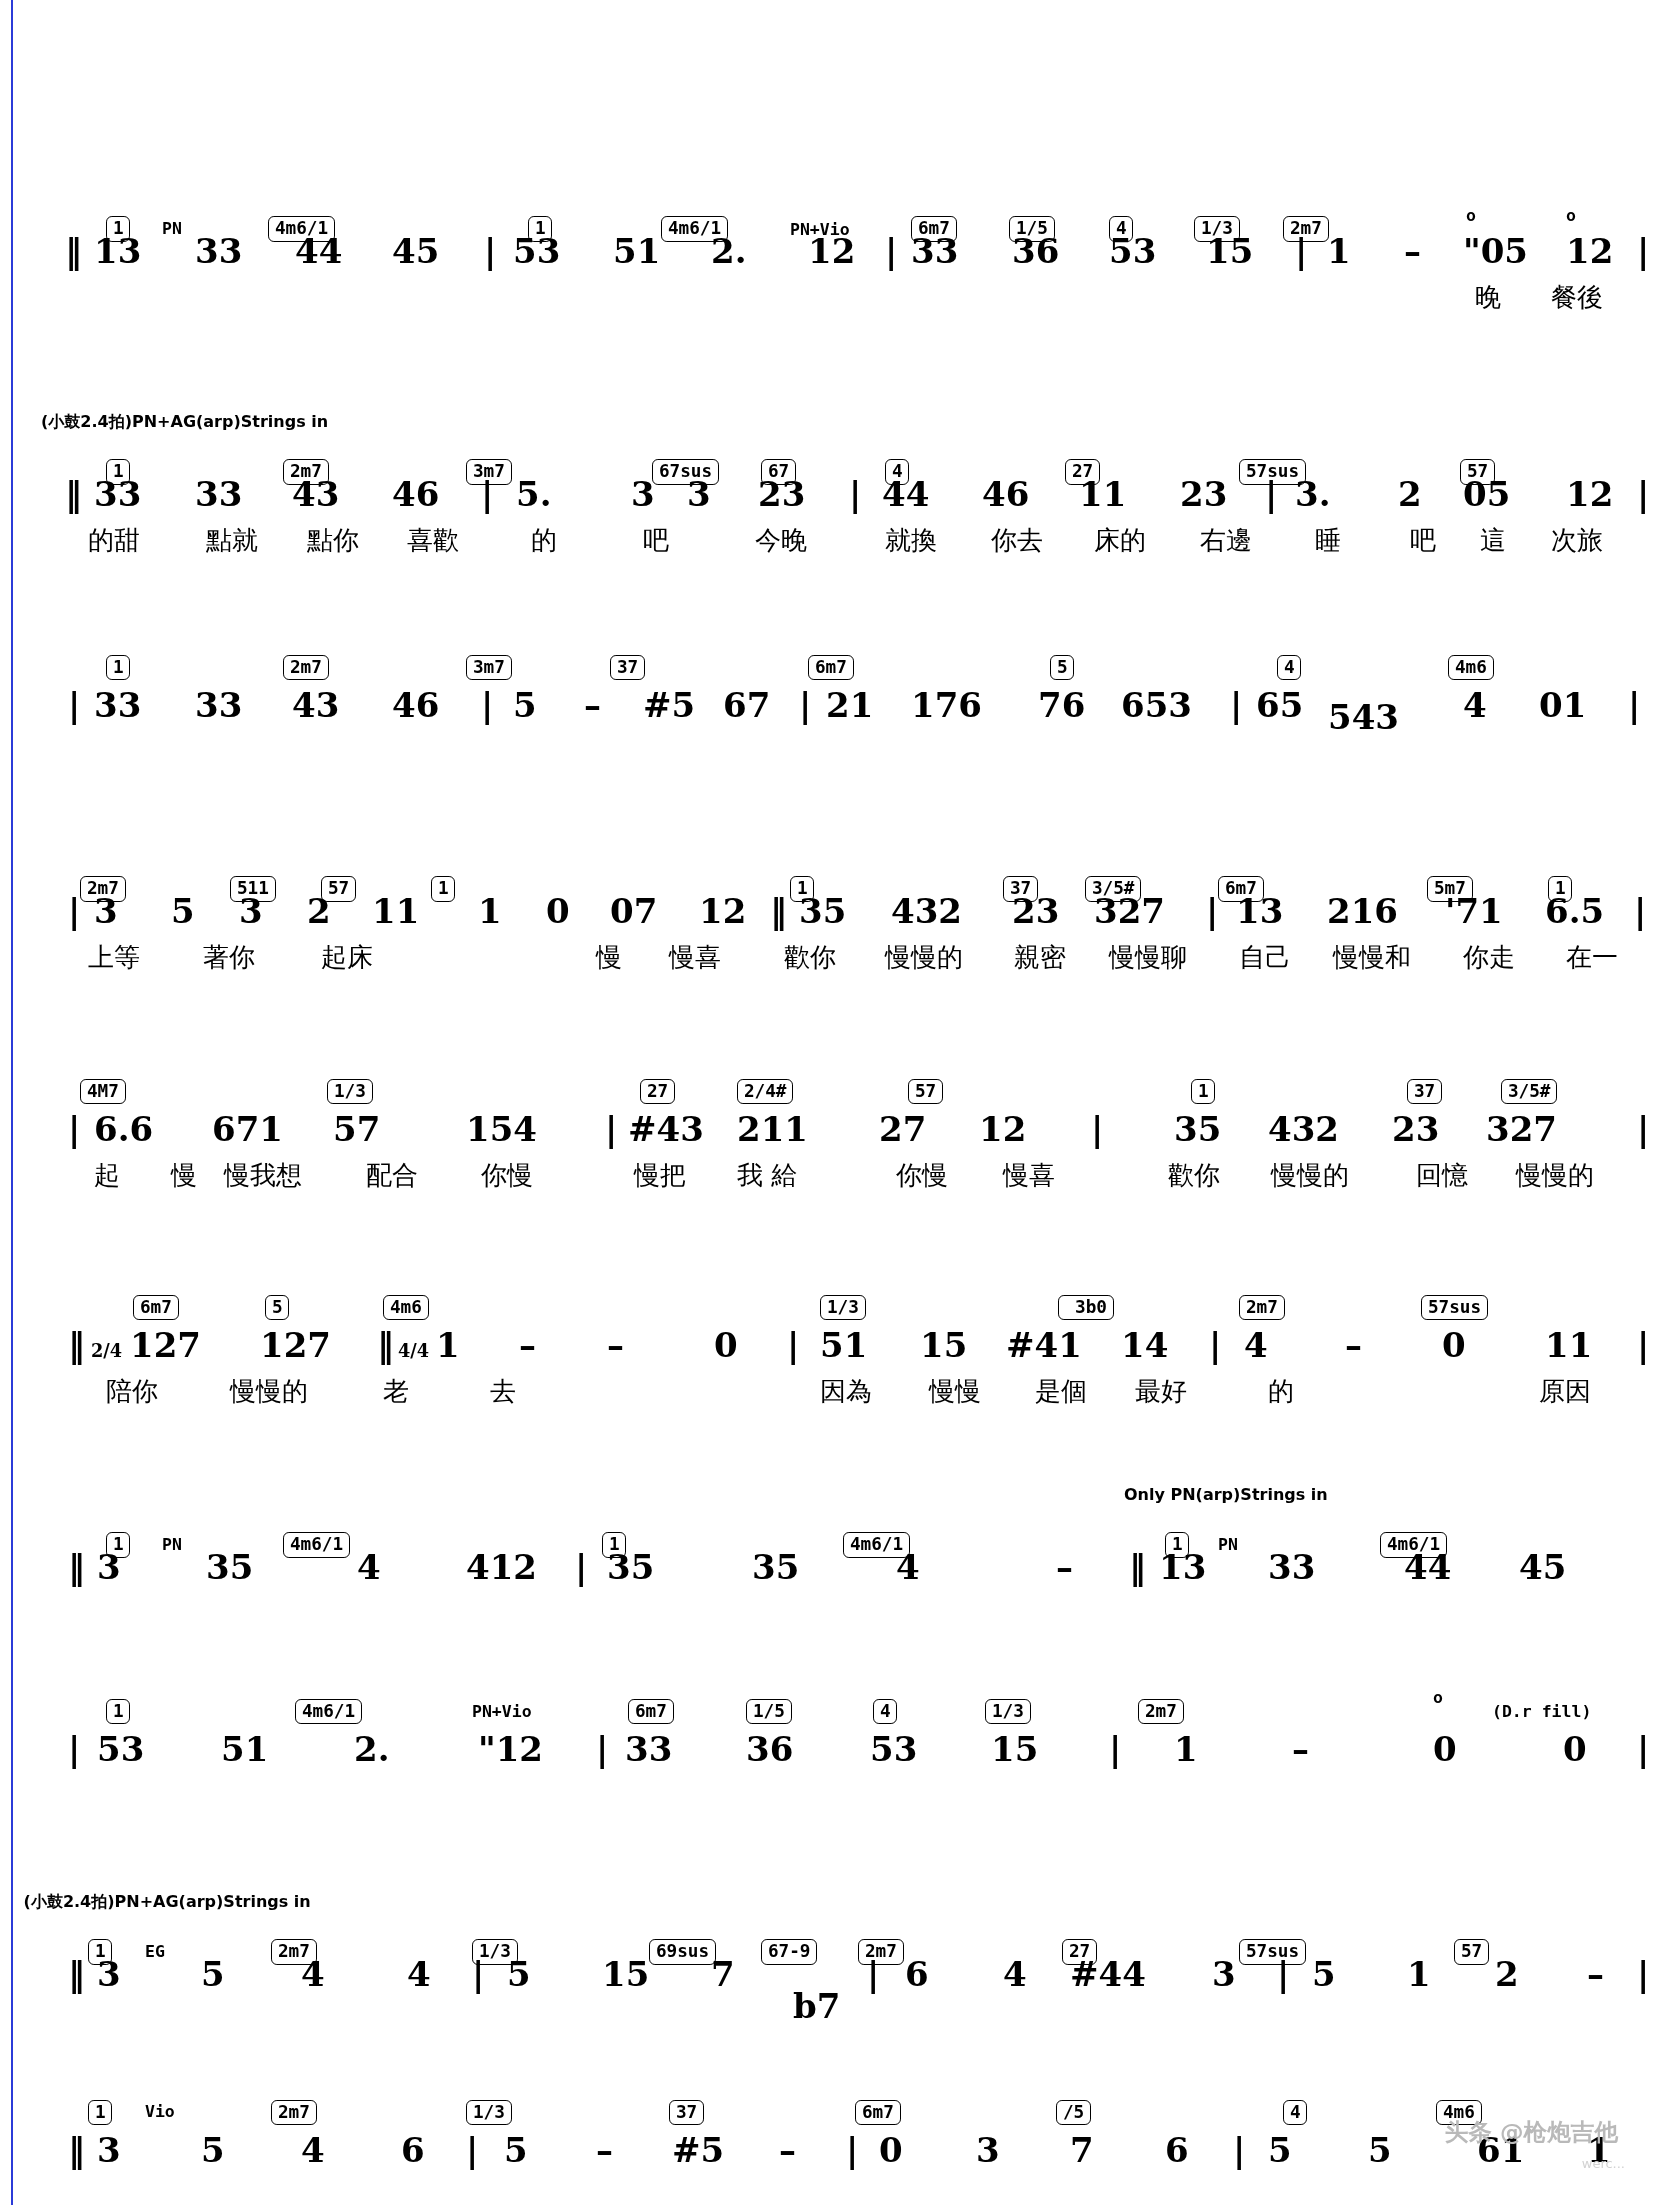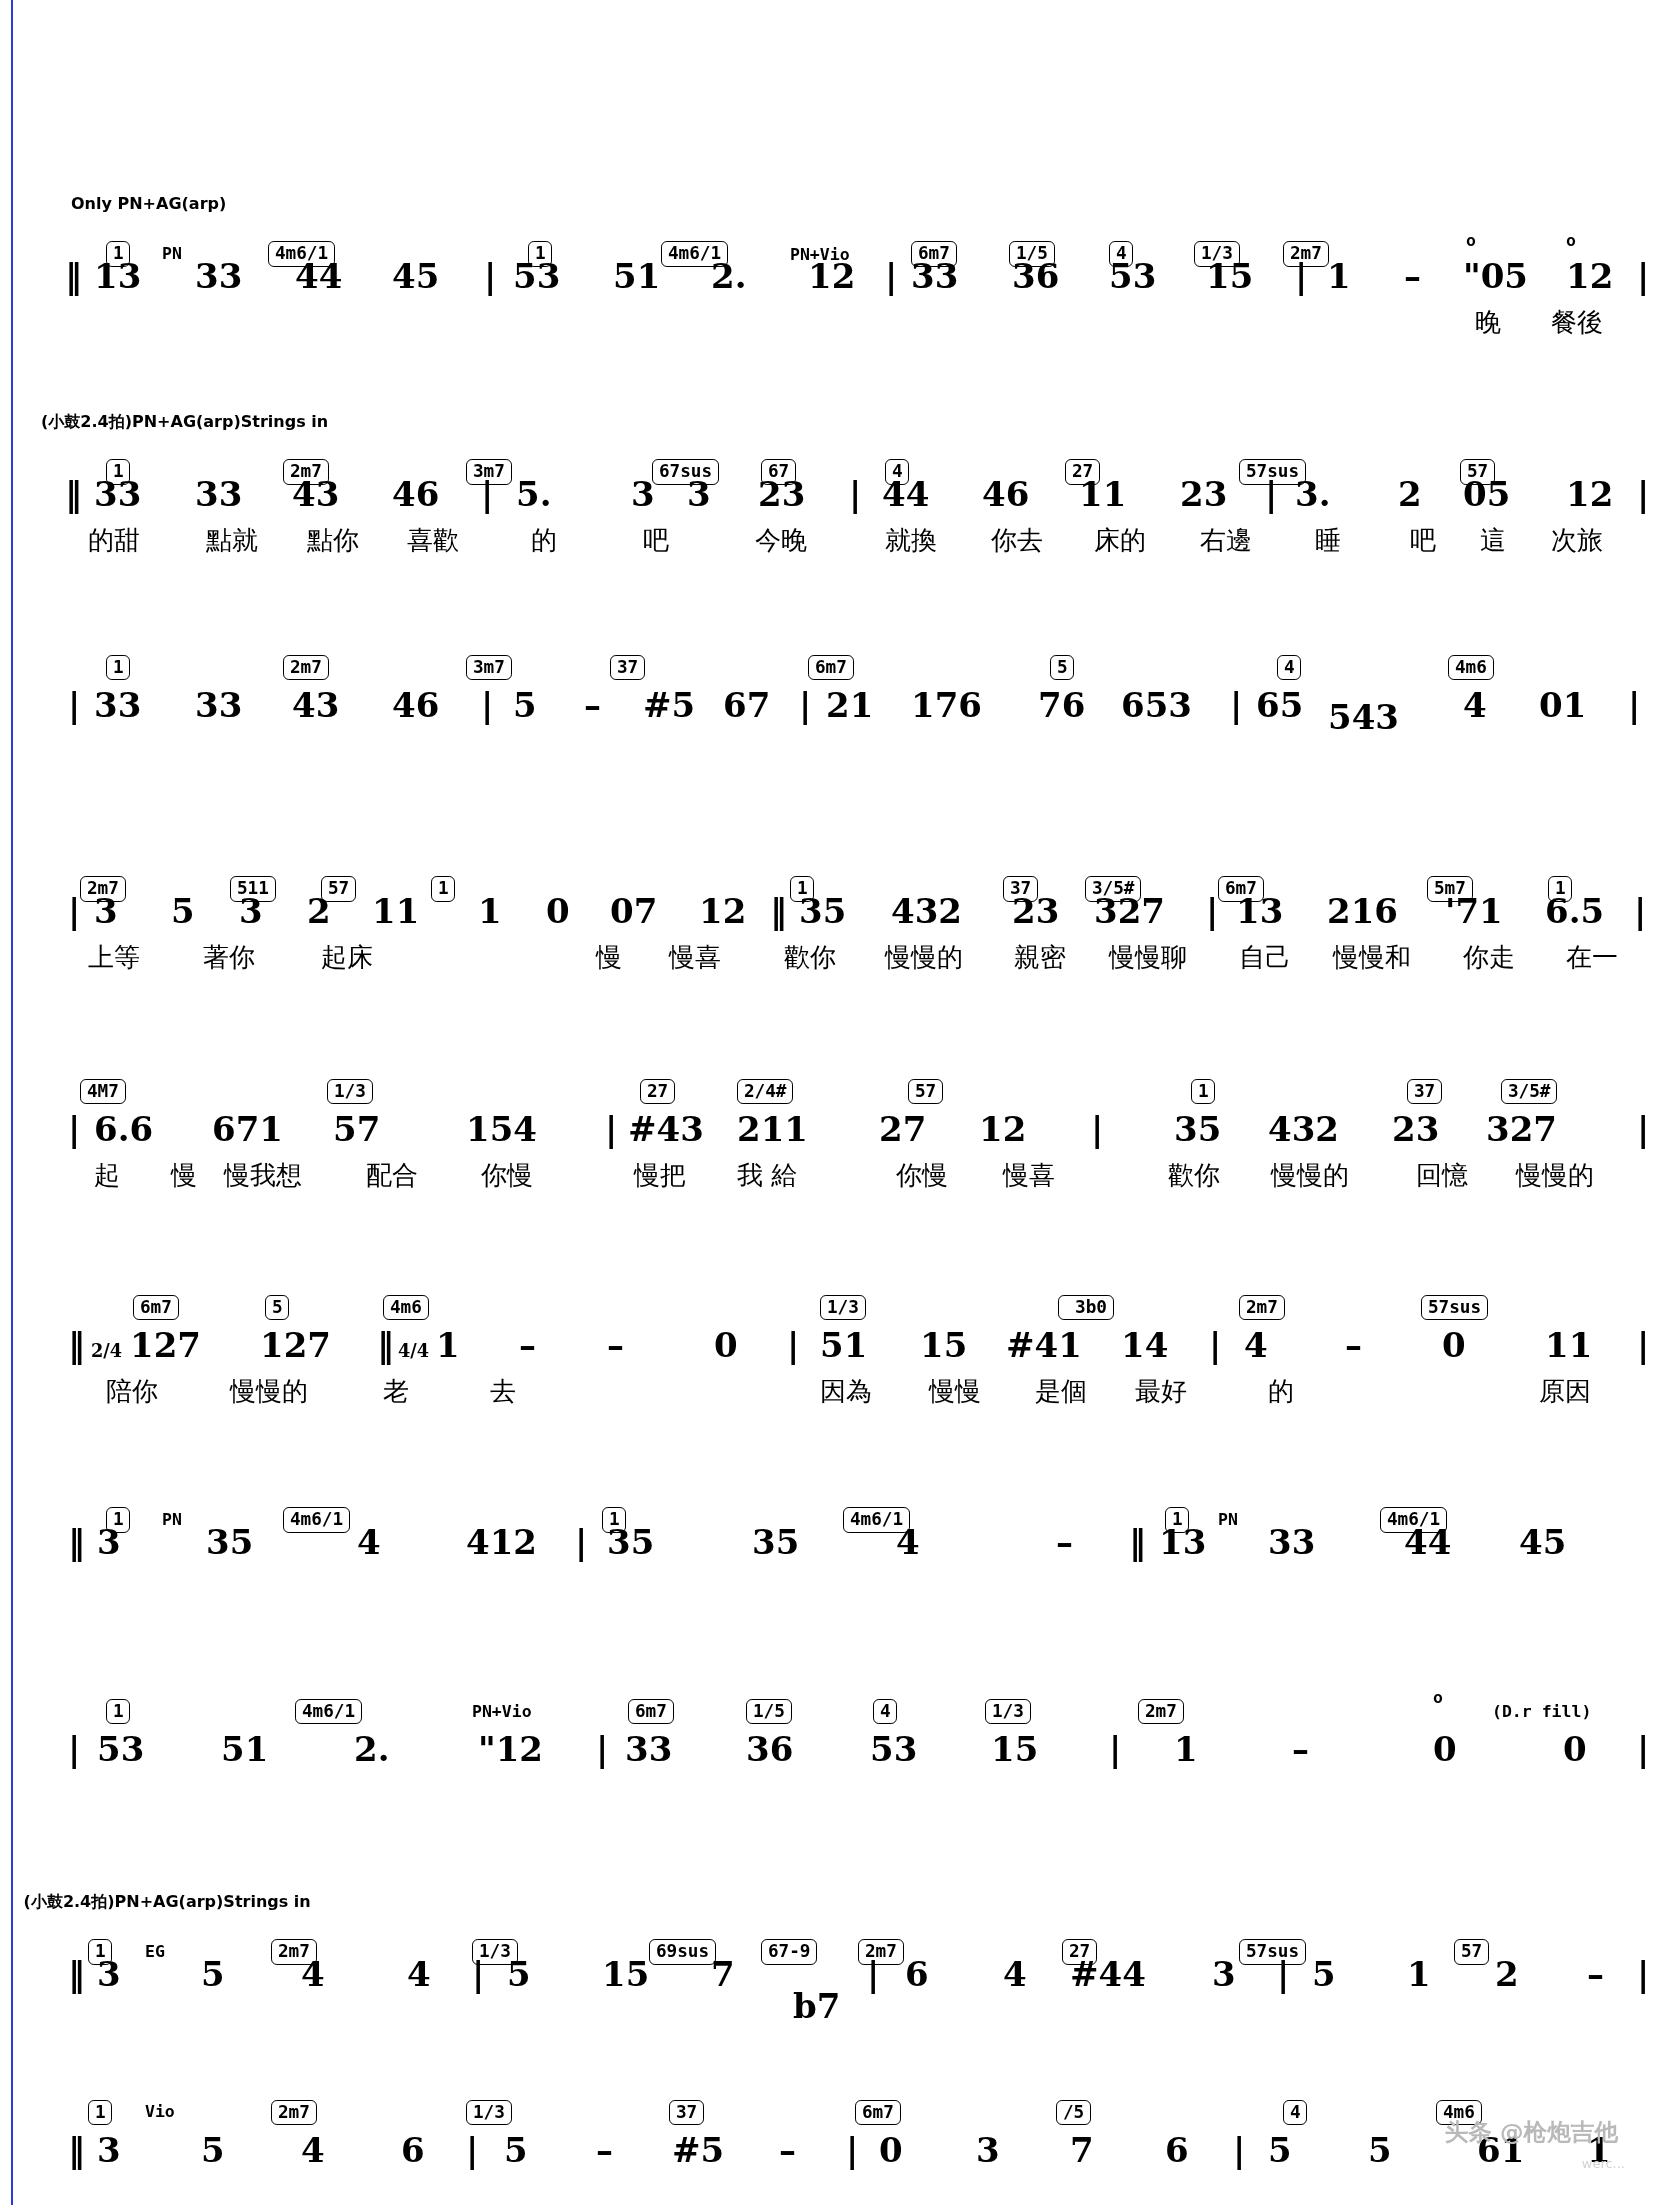--- a/index.html
+++ b/index.html
@@ -91,23 +91,20 @@
     white-space:nowrap;
   }
 </style>
 </head>
 <body>
 
 <div class="sheet">
   <div class="margin-rule"></div>
   <div id="systems-root">
       <div class="sysblock" style="top: 195px;">
-        <div style="position: relative; height: 25px;">
-          <div class="smalltext" style="left: 71px; top: 0px;">Only PN+AG(arp)</div>
-        </div>
         <div class="chords">
           <div class="chordbox" style="left: 106px; top: 21px;">1</div>
           <div class="plain" style="left: 162px; top: 23.6px;">PN</div>
           <div class="chordbox" style="left: 268px; top: 21px;">4m6/1</div>
           <div class="chordbox" style="left: 528px; top: 21px;">1</div>
           <div class="chordbox" style="left: 661px; top: 21px;">4m6/1</div>
           <div class="plain" style="left: 790px; top: 25px;">PN+Vio</div>
           <div class="chordbox" style="left: 911px; top: 21px;">6m7</div>
           <div class="chordbox" style="left: 1009px; top: 21px;">1/5</div>
           <div class="chordbox" style="left: 1109px; top: 21px;">4</div>
@@ -375,20 +372,23 @@
           <div class="ly" style="left: 490px; top: 0px;">去</div>
           <div class="ly" style="left: 820px; top: 0px;">因為</div>
           <div class="ly" style="left: 929px; top: 0px;">慢慢</div>
           <div class="ly" style="left: 1035px; top: 0px;">是個</div>
           <div class="ly" style="left: 1135px; top: 0px;">最好</div>
           <div class="ly" style="left: 1268px; top: 0px;">的</div>
           <div class="ly" style="left: 1539px; top: 0px;">原因</div>
         </div>
       </div>
       <div class="sysblock" style="top: 1486px;">
+        <div style="position: relative; height: 25px;">
+          <div class="smalltext" style="left: 1124px; top: 0px;">Only PN(arp)Strings in</div>
+        </div>
         <div class="chords">
           <div class="chordbox" style="left: 106px; top: 21px;">1</div>
           <div class="plain" style="left: 162px; top: 23.6px;">PN</div>
           <div class="chordbox" style="left: 283px; top: 21px;">4m6/1</div>
           <div class="chordbox" style="left: 602px; top: 21px;">1</div>
           <div class="chordbox" style="left: 843px; top: 21px;">4m6/1</div>
           <div class="chordbox" style="left: 1165px; top: 21px;">1</div>
           <div class="plain" style="left: 1218px; top: 23.6px;">PN</div>
           <div class="chordbox" style="left: 1380px; top: 21px;">4m6/1</div>
         </div>

